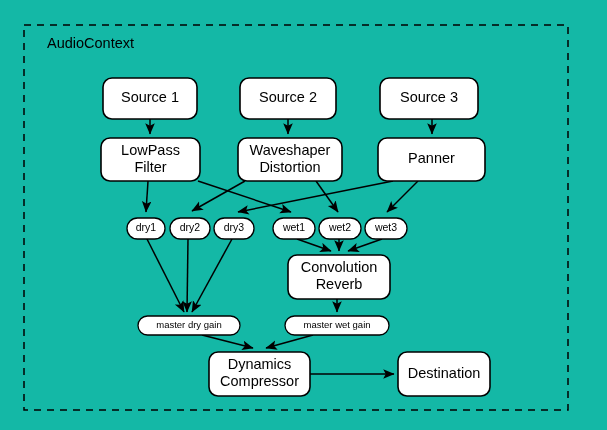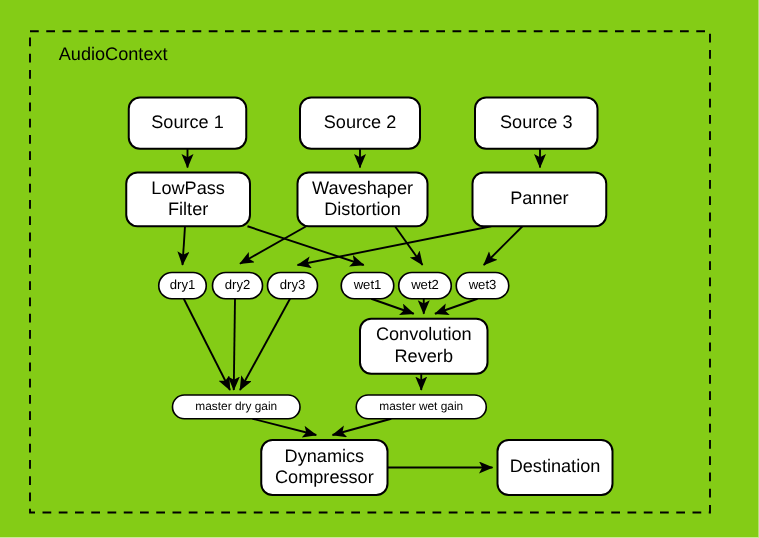--- a/index.html
+++ b/index.html
@@ -9,21 +9,21 @@
     background: #ffffff;
   }
   body {
     font-family: "Liberation Sans", sans-serif;
     -webkit-font-smoothing: antialiased;
   }
   #canvas {
     position: relative;
     width: 607px;
     height: 430px;
-    background: #84cc16;
+    background: #14b8a6;
     overflow: hidden;
   }
   #graph-svg {
     position: absolute;
     left: 0;
     top: 0;
     width: 607px;
     height: 430px;
   }
   .ctx-label {

